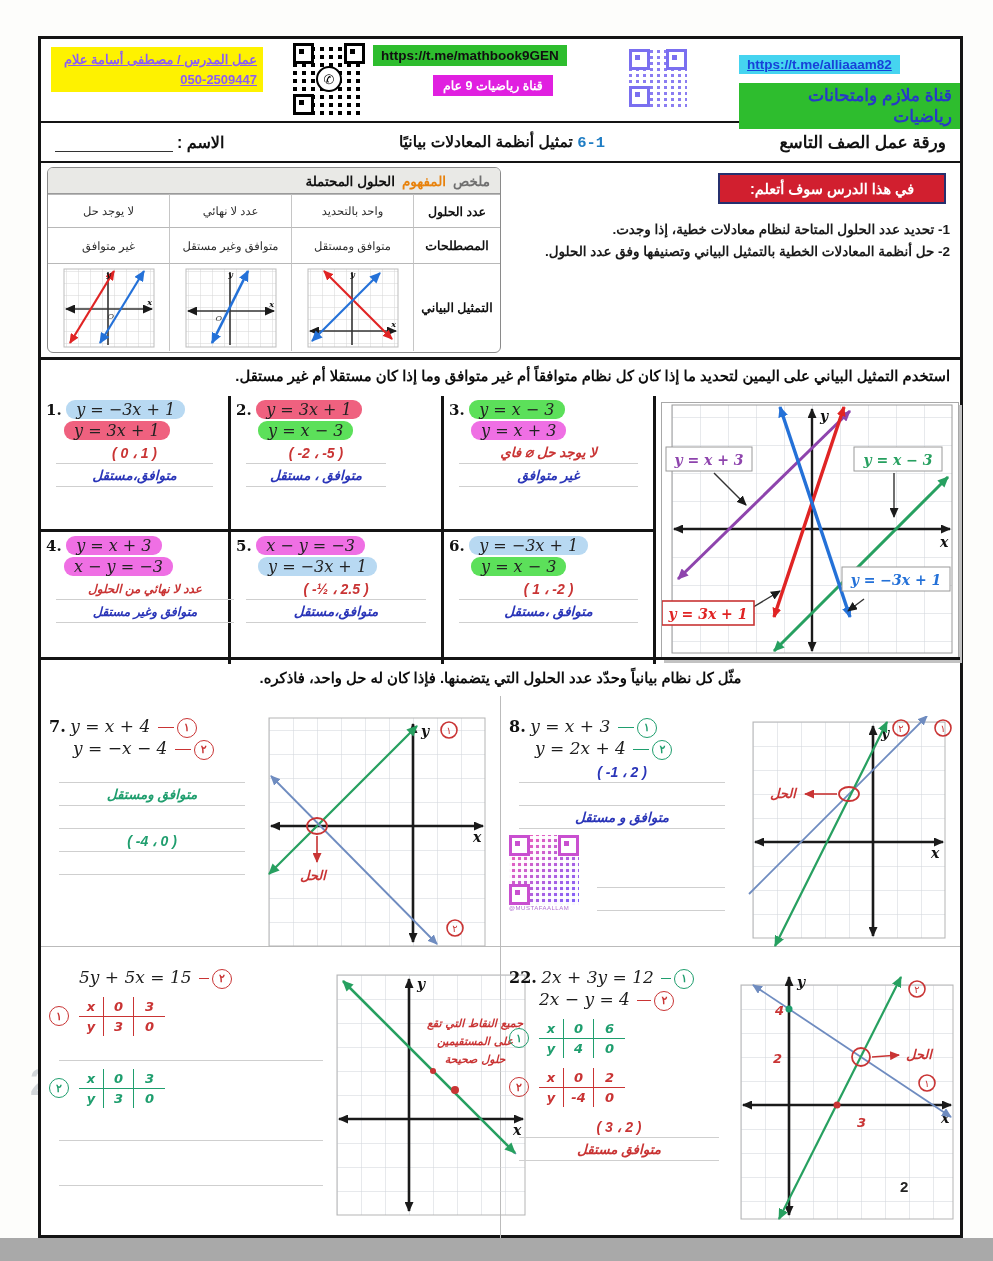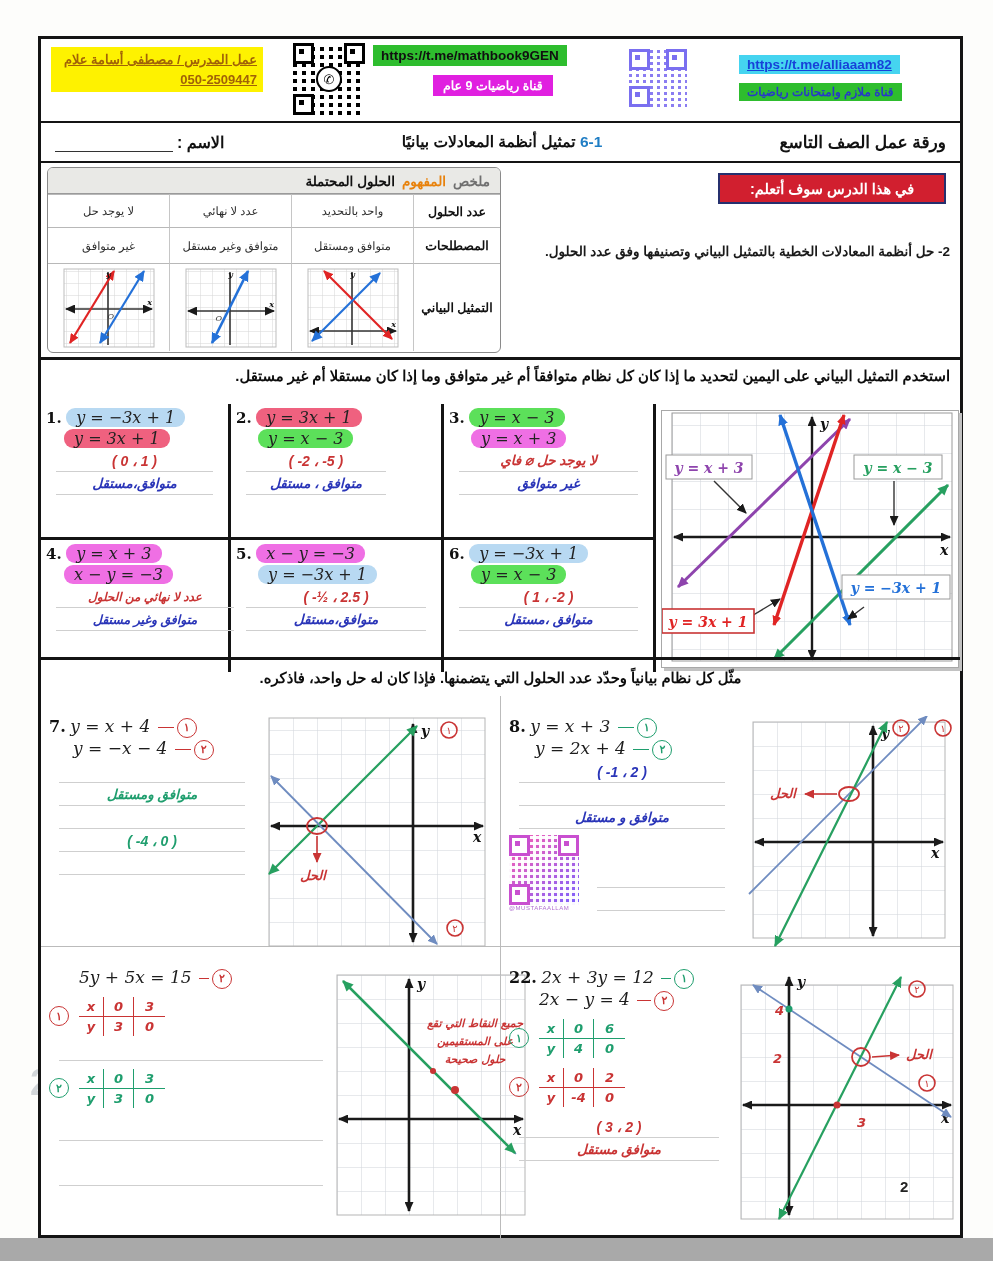--- a/index.html
+++ b/index.html
@@ -2,43 +2,43 @@
 <html lang="ar"><head>
 <meta charset="utf-8">
 <style>
   html,body{margin:0;padding:0;background:#c9c9c9;font-family:"Liberation Sans",sans-serif;}
   .page{position:relative;width:993px;height:1261px;background:#fdfdfb;overflow:hidden;}
   .frame{position:absolute;left:38px;top:36px;width:919px;height:1196px;border:3px solid #141414;background:#fff;}
   .abs{position:absolute;}
 
   
   .hdr{position:absolute;left:0;top:0;width:100%;height:82px;border-bottom:2.5px solid #141414;}
-  .teacher{position:absolute;left:10px;top:8px;width:200px;background:#fef200;color:#a16207;font-weight:bold;font-size:13px;direction:rtl;padding:3px 6px;line-height:1.5;}
+  .teacher{position:absolute;left:10px;top:8px;width:200px;background:#fef200;color:#8b5cf6;font-weight:bold;font-size:13px;direction:rtl;padding:3px 6px;line-height:1.5;}
   .teacher .u{text-decoration:underline;}
   .teacher .ph{direction:ltr;display:block;text-align:right;text-decoration:underline;}
   .qr{position:relative;}
   .qr .mods{position:absolute;inset:0;background-blend-mode:lighten;}
   .qrB .mods{background-image:repeating-linear-gradient(0deg,#000 0 4px,#fff 4px 8px),repeating-linear-gradient(90deg,#000 0 4px,#fff 4px 9px);background-blend-mode:lighten;}
   .qrP .mods{background-image:repeating-linear-gradient(0deg,#8b7df2 0 3px,#fff 3px 6px),repeating-linear-gradient(90deg,#8b7df2 0 3px,#fff 3px 7px);background-blend-mode:lighten;}
   .qrC .mods{background-image:repeating-linear-gradient(0deg,rgba(255,255,255,.95) 0 3px,transparent 3px 6px),repeating-linear-gradient(90deg,rgba(255,255,255,.95) 0 3px,transparent 3px 6px),linear-gradient(135deg,#ff5fb0,#7a5fff);}
   .fin{position:absolute;width:15px;height:15px;border:3px solid #000;background:#fff;}
   .fin::after{content:"";position:absolute;left:3px;top:3px;width:5px;height:5px;background:#000;}
   .qrP .fin{border-color:#7a6ff0;}.qrP .fin::after{background:#7a6ff0;}
   .qrC .fin{border-color:#c94fd0;}.qrC .fin::after{background:#c94fd0;}
   .wapp{position:absolute;left:50%;top:50%;transform:translate(-50%,-50%);width:22px;height:22px;background:#fff;border:2px solid #000;border-radius:50%;display:flex;align-items:center;justify-content:center;font-size:13px;}
   .lnk1{position:absolute;left:332px;top:6px;background:#2ebd2e;color:#101010;font-weight:bold;font-size:13.5px;padding:3px 8px;}
   .chan1{position:absolute;left:392px;top:36px;background:#e020e0;color:#fff;font-weight:bold;font-size:12.5px;padding:3px 10px;direction:rtl;}
   .lnk2{position:absolute;left:698px;top:16px;background:#45d4f0;color:#1742d8;text-decoration:underline;font-weight:bold;font-size:13.5px;padding:2px 8px;direction:ltr;}
-  .chan2{position:absolute;left:698px;top:44px;background:#2ebd2e;color:#2739c8;font-weight:bold;font-size:12px;padding:2px 8px;direction:rtl;}
+  .chan2{position:absolute;left:698px;top:44px;background:#2ebd2e;color:#2739c8;font-weight:bold;font-size:17px;padding:2px 8px;direction:rtl;}
 
   
   .tbar{position:absolute;left:0;top:84px;width:100%;height:38px;border-bottom:2px solid #141414;display:flex;direction:rtl;align-items:center;justify-content:space-between;font-weight:bold;color:#111;}
   .tbar .rt{font-size:17px;margin-right:14px;}
   .tbar .ct{font-size:15.5px;}
-  .tbar .code{color:#1f7dc4;font-family:Liberation Sans, sans-serif;direction:ltr;display:inline-block;}
+  .tbar .code{color:#1f7dc4;font-family:Liberation Mono, monospace;direction:ltr;display:inline-block;}
   .tbar .nm{font-size:16px;margin-left:14px;display:flex;align-items:flex-end;gap:4px;}
   .nameline{display:inline-block;width:118px;border-bottom:1.5px solid #333;height:14px;}
 
   
   .mid{position:absolute;left:0;top:124px;width:100%;height:194px;}
   .objbox{position:absolute;right:14px;top:10px;width:224px;height:27px;background:#d11f2f;border:2.2px solid #26306e;color:#fff;font-weight:bold;font-size:14.5px;direction:rtl;display:flex;align-items:center;justify-content:center;}
   .obj{position:absolute;right:10px;width:436px;direction:rtl;font-size:13.5px;font-weight:600;color:#1a1a1a;}
   .stable{position:absolute;left:6px;top:4px;width:452px;height:184px;border:1.5px solid #8a8a8a;border-radius:6px;overflow:hidden;direction:rtl;background:#fff;}
   .sthead{height:25px;background:#e9e9e6;border-bottom:1px solid #9a9a9a;display:flex;align-items:center;gap:7px;padding:0 10px;font-weight:bold;font-size:13.5px;}
   .sthead .g1{color:#6f6f6f;}.sthead .g2{color:#e8820c;}.sthead .g3{color:#111;}
@@ -46,21 +46,21 @@
   .stc{border-top:1px solid #b8b8b8;border-inline-start:1px solid #c6c6c6;display:flex;align-items:center;justify-content:center;text-align:center;font-size:11.5px;color:#2c2c2c;}
   .stc:nth-child(4n+1){border-inline-start:none;font-weight:bold;font-size:12.5px;color:#111;}
 
   
   .sec1{position:absolute;left:0;top:318px;width:100%;height:300px;border-top:3px solid #141414;}
   .sec2{position:absolute;left:0;top:618px;width:100%;height:578px;border-top:3px solid #141414;}
   .instr{direction:rtl;font-weight:800;font-size:14.8px;color:#0d0d0d;padding:7px 10px 3px;}
   .instr2{direction:rtl;text-align:center;font-weight:800;font-size:14.8px;color:#0d0d0d;padding:9px 10px 3px;}
 
   
-  .s1grid{position:absolute;left:0;top:44px;width:100%;height:268px;}
+  .s1grid{position:absolute;left:0;top:36px;width:100%;height:268px;}
   .vline{position:absolute;top:0;width:2.5px;height:268px;background:#141414;}
   .hline{position:absolute;left:0;top:133px;width:612px;height:2.5px;background:#141414;}
   .pcell{position:absolute;height:132px;padding:3px 5px;box-sizing:border-box;direction:ltr;}
   .pn{font-family:"DejaVu Serif",serif;font-weight:bold;font-size:15px;color:#111;}
   .eq{font-family:"DejaVu Serif",serif;font-style:italic;font-size:16px;color:#222;padding:0 10px;border-radius:9px;display:inline-block;margin:1px 0;white-space:nowrap;}
   .hl-blue{background:#b8d9f2;}.hl-pink{background:#ef617f;}.hl-green{background:#5ce05a;}.hl-mag{background:#ef6fe4;}
   .ansline{border-bottom:1px solid #cfcfcf;text-align:center;margin:2px 10px 0;min-height:20px;line-height:20px;}
   .hand{font-style:italic;font-weight:600;font-size:13.5px;}
   .h-red{color:#c93434;}.h-blue{color:#2a35b8;}.h-green{color:#1f9e6e;}
   .coord{direction:ltr;font-size:14px;}
@@ -194,20 +194,21 @@
         <span>تمثيل أنظمة المعادلات بيانيًا</span>
       </span>
       <span class="nm">
         <span>الاسم :</span>
         <span class="nameline"></span>
       </span>
     </div>
 
     <div class="mid">
       <div class="objbox">في هذا الدرس سوف أتعلم:</div>
+      <div class="obj" style="top:58px;">1- تحديد عدد الحلول المتاحة لنظام معادلات خطية، إذا وجدت.</div>
       <div class="obj" style="top:80px;text-align:right;">2- حل أنظمة المعادلات الخطية بالتمثيل البياني وتصنيفها وفق عدد الحلول.</div>
 
       <div class="stable">
         <div class="sthead">
           <span class="g1">ملخص</span>
           <span class="g2">المفهوم</span>
           <span class="g3">الحلول المحتملة</span>
         </div>
         <div class="stgrid">
           <div class="stc">عدد الحلول</div>

